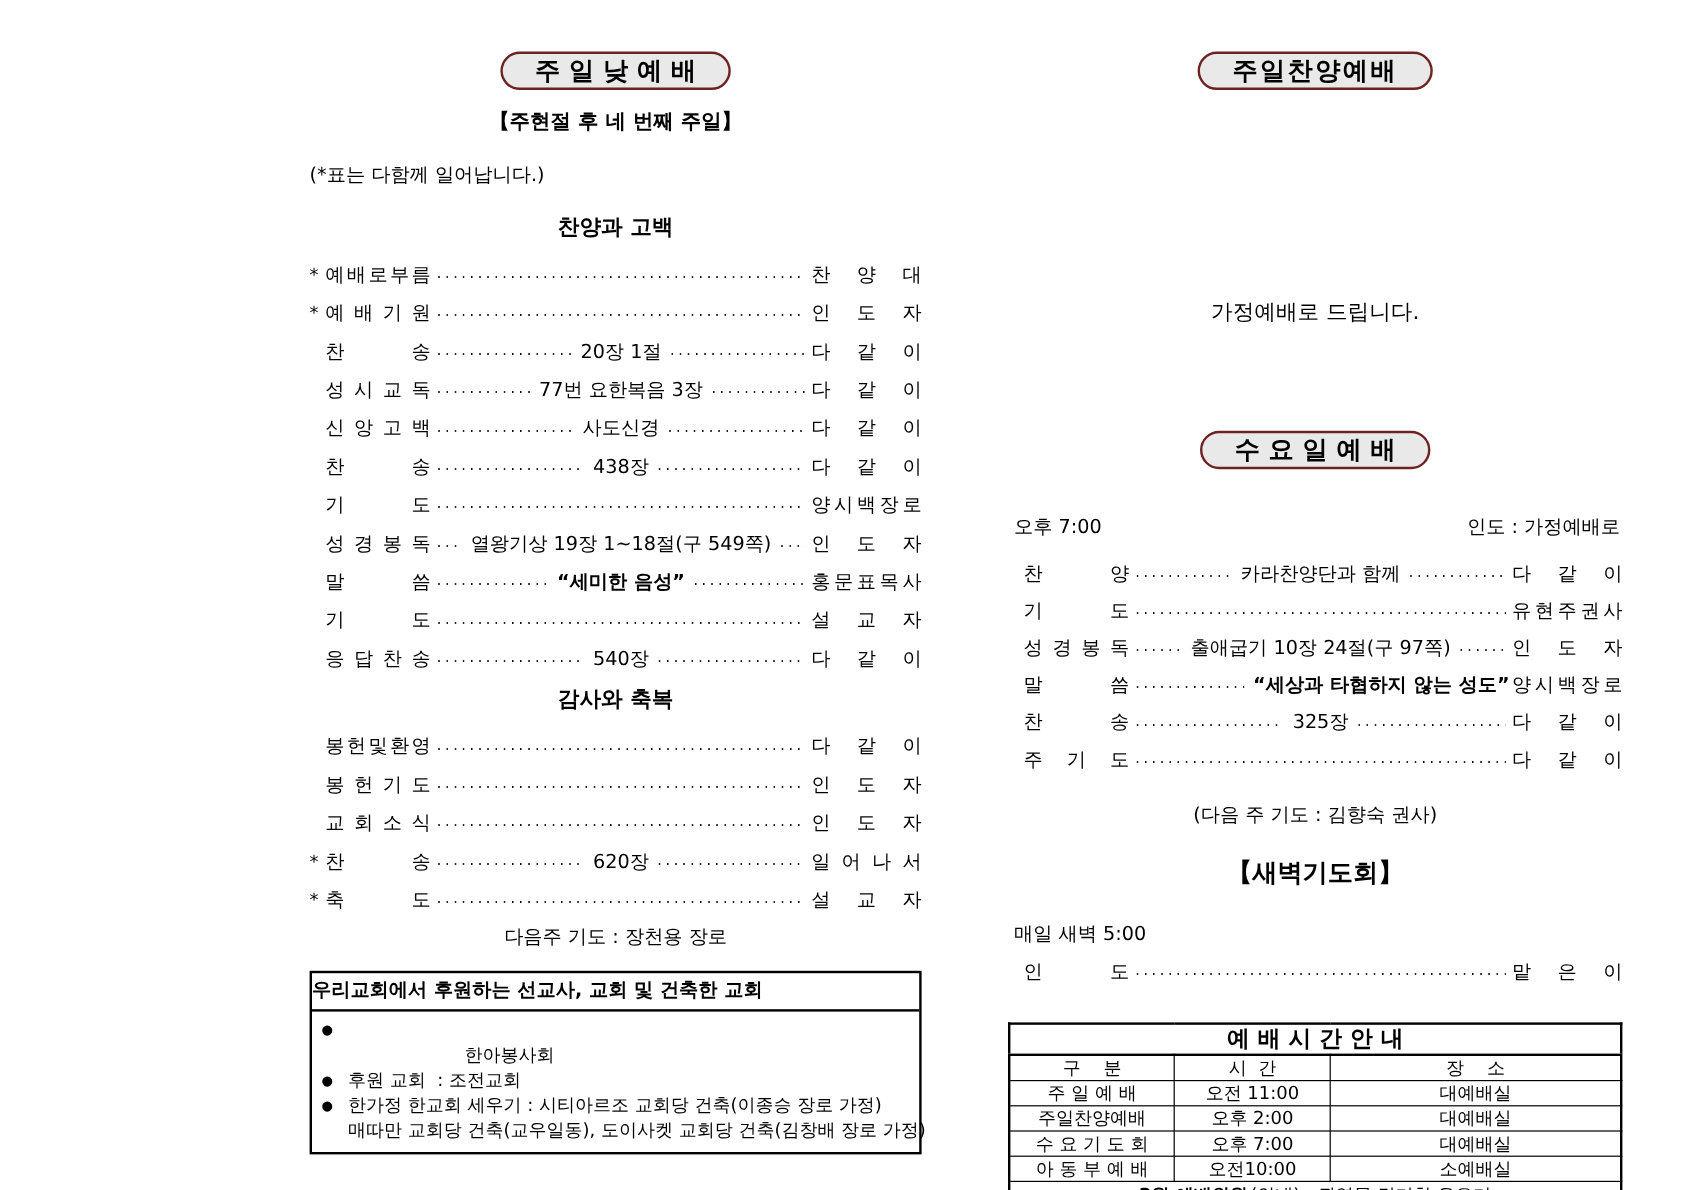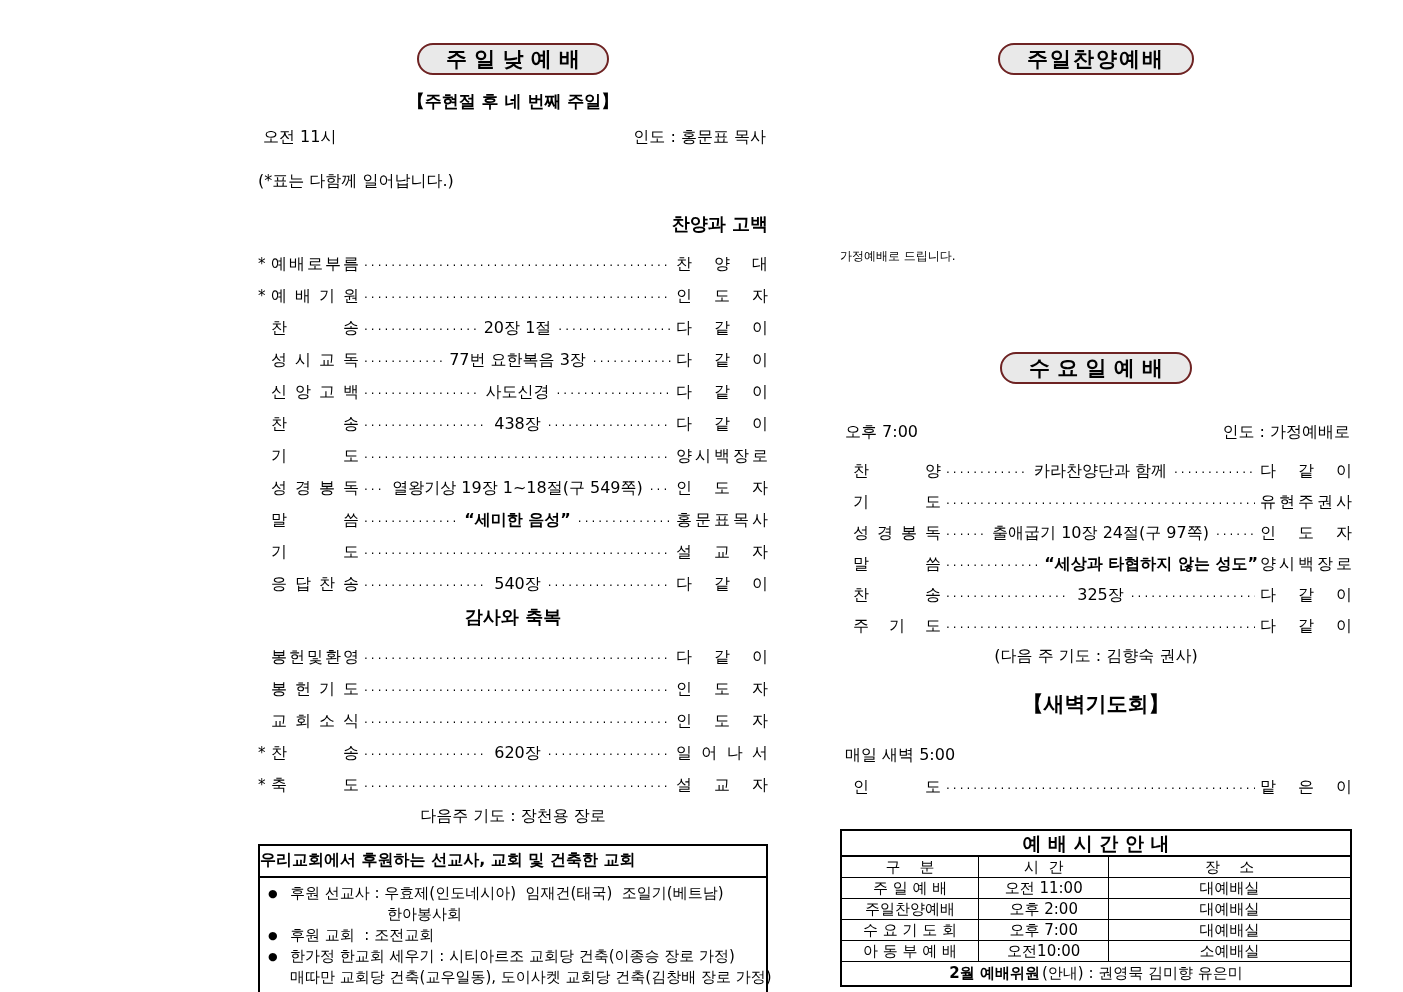--- a/index.html
+++ b/index.html
@@ -19,43 +19,43 @@
     padding:1px 27px;border:2px solid #6e2323;border-radius:999px;
     background:#e9e9e9;font-size:21px;font-weight:bold;line-height:26px;
     white-space:pre;
   }
   .pill.tight{letter-spacing:2px;}
 
   .subtitle{margin-top:15px;text-align:center;font-size:17px;font-weight:bold;white-space:pre;}
   .time-row{display:flex;justify-content:space-between;font-size:16px;margin-top:14px;padding:0 2px 0 5px;white-space:pre;}
   .note{margin-top:23px;text-align:left;font-size:16px;white-space:pre;}
   .sec-title{text-align:center;font-size:18px;font-weight:bold;white-space:pre;}
-  .sec1{margin-top:20px;text-align:right;}
+  .sec1{margin-top:20px;}
   .sec2{margin-top:5px;}
   .order-list{margin-top:12px;}
 
   
   .orow{display:flex;align-items:center;height:32px;font-size:16px;}
   .col-right .orow{height:31px;}
   .star{width:13px;flex:0 0 13px;font-size:15px;}
   .jbox{display:inline-flex;justify-content:space-between;overflow:hidden;}
   .jbox:has(span:only-child){justify-content:center;}
   .lab{width:88px;flex:0 0 88px;}
   .val{width:92px;flex:0 0 92px;}
   .leader{flex:1 1 0;min-width:0;overflow:hidden;white-space:nowrap;margin:0 5px;text-align:center;}
   .leader::before{content:"····················································································";font-size:12px;letter-spacing:3px;}
   .ctr{white-space:pre;padding:0 2px;}
   .ctr.b{font-weight:bold;}
 
   .next-prayer{text-align:center;font-size:16px;white-space:pre;}
   .col-left .next-prayer{margin-top:5px;}
-  .col-right .next-prayer{margin-top:4px;}
+  .col-right .next-prayer{margin-top:20px;}
 
   
-  .notice{margin-top:173px;font-size:12px;white-space:pre;}
+  .notice{margin-top:173px;text-align:center;font-size:18px;white-space:pre;}
   .gap-wed{margin-top:87px;}
   .wed-time{margin-top:38px;}
   .wed-list{margin-top:13px;}
 
   .dawn-title{margin-top:23px;text-align:center;font-size:21px;font-weight:bold;white-space:pre;}
   .dawn-time{margin-top:27px;font-size:16px;padding-left:5px;white-space:pre;}
   .dawn-list{margin-top:6px;}
 
   
   .support{border:2px solid #000;margin-top:17px;}
@@ -74,24 +74,20 @@
   .sched .sfoot b{margin-right:2px;}
 </style>
 </head>
 <body>
 
 <div class="page">
 
   <div class="col col-left">
     <div class="pill">주 일 낮 예 배</div>
     <div class="subtitle">【주현절 후 네 번째 주일】</div>
-    <div class="time-row">
-      <span>오전 11시</span>
-      <span>인도 : 홍문표 목사</span>
-    </div>
     <div class="note">(*표는 다함께 일어납니다.)</div>
     <div class="sec-title sec1">찬양과 고백</div>
     <div class="order-list">
         <div class="orow">
           <span class="star">*</span>
           <span class="jbox lab">
             <span>예</span>
             <span>배</span>
             <span>로</span>
             <span>부</span>
@@ -338,21 +334,21 @@
             <span>설</span>
             <span>교</span>
             <span>자</span>
           </span>
         </div>
       </div>
     <div class="next-prayer">다음주 기도 : 장천용 장로</div>
     <div class="support">
       <div class="support-title">우리교회에서 후원하는 선교사, 교회 및 건축한 교회</div>
       <div class="support-body">
-          <div class="sline ind0"><span class="sb">●</span><span>후원 선교사 : 우효제(인도네시아)  임재건(태국)  조일기(베트남)</span></div>
+          <div class="sline ind0"><span class="sb">●</span></div>
           <div class="sline ind2"><span>한아봉사회</span></div>
           <div class="sline ind0"><span class="sb">●</span><span>후원 교회  : 조전교회</span></div>
           <div class="sline ind0"><span class="sb">●</span><span>한가정 한교회 세우기 : 시티아르조 교회당 건축(이종승 장로 가정)</span></div>
           <div class="sline ind1"><span>매따만 교회당 건축(교우일동), 도이사켓 교회당 건축(김창배 장로 가정)</span></div>
         </div>
     </div>
   </div>
 
   <div class="col col-right">
     <div class="pill tight">주일찬양예배</div>

